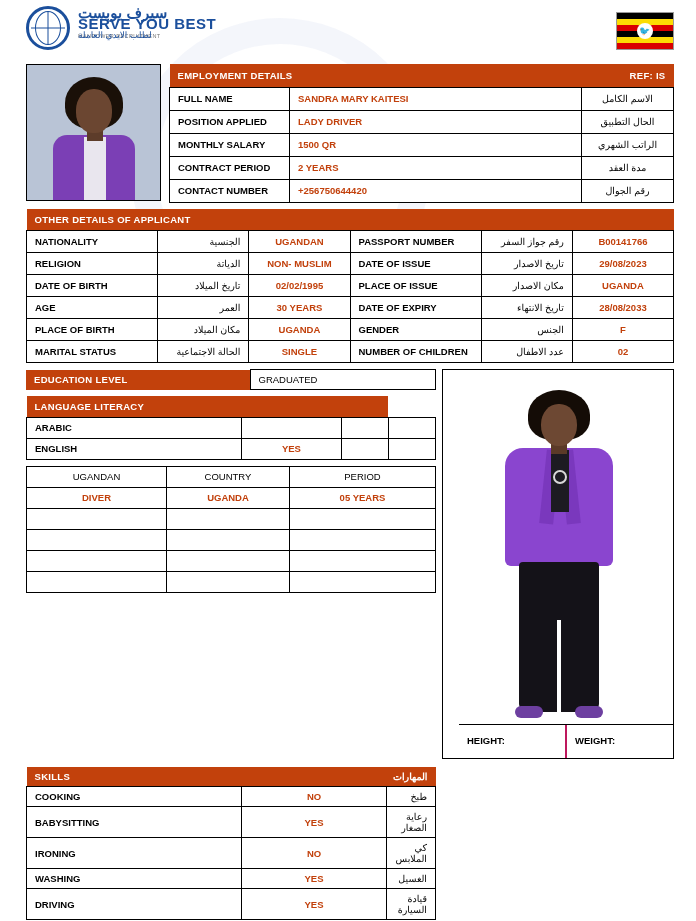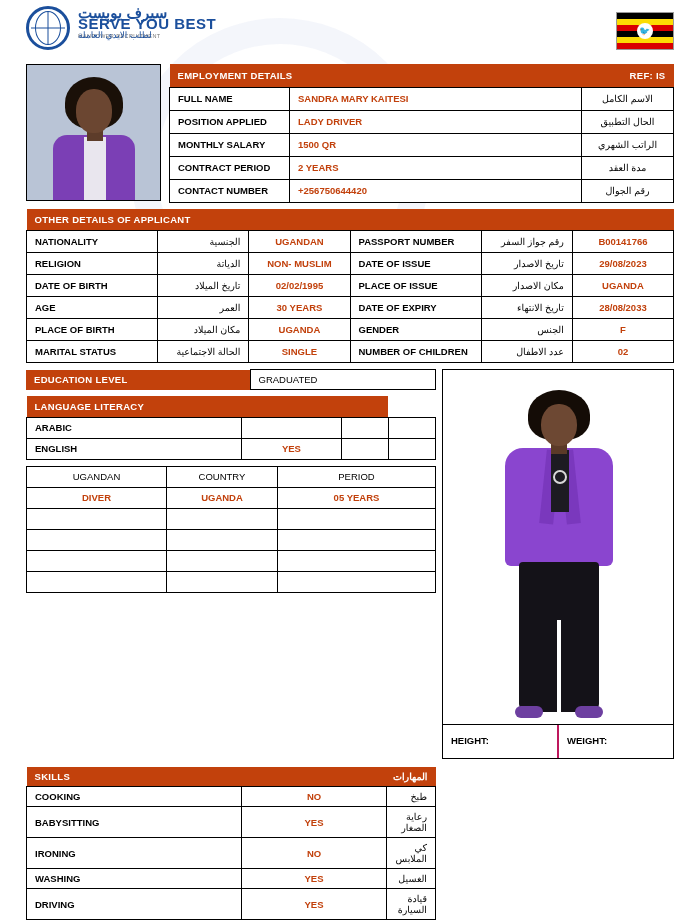--- a/index.html
+++ b/index.html
@@ -169,21 +169,21 @@
   .pr-jacket { position:absolute; left:62px; top:78px; width:108px; height:118px; background:#8A45CF; border-radius:18px 18px 6px 6px; }
   .pr-lapelL { position:absolute; left:100px; top:80px; width:14px; height:74px; background:#7a38bd; transform: rotate(6deg); }
   .pr-lapelR { position:absolute; left:120px; top:80px; width:14px; height:74px; background:#7a38bd; transform: rotate(-6deg); }
   .pr-shirt { position:absolute; left:108px; top:80px; width:18px; height:62px; background:#1d1b22; }
   .pr-pend { position:absolute; left:110px; top:100px; width:14px; height:14px; border:2px solid #d8d8d8; border-radius:50%; }
   .pr-pants { position:absolute; left:76px; top:192px; width:80px; height:150px; background:#141218; border-radius:4px 4px 8px 8px; }
   .pr-gap { position:absolute; left:114px; top:250px; width:4px; height:92px; background:#fff; }
   .pr-shoeL { position:absolute; left:72px; top:336px; width:28px; height:12px; background:#6d3fa0; border-radius:6px; }
   .pr-shoeR { position:absolute; left:132px; top:336px; width:28px; height:12px; background:#6d3fa0; border-radius:6px; }
   .hw-row {
-    position: absolute; left: 0; right: 0; bottom: 0; height: 34px;
+    position: absolute; left: 16px; right: 0; bottom: 0; height: 34px;
     display: flex; border-top: 1px solid #000;
   }
   .hw-cell { flex: 1; font-size: 9.5px; font-weight: bold; padding: 10px 8px; }
   .hw-cell + .hw-cell { border-left: 2px solid #be185d; }
 
   
   .skills { margin: 8px 22px 0 26px; width: 410px; }
   .skills-tbl { width: 100%; }
   .skills-tbl td { height: 18px; }
   .skills-tbl .s0 { width: 160px; font-weight: bold; }
@@ -360,21 +360,21 @@
           <td class="cell center val"></td>
           <td class="cell center val"></td>
         </tr>
       </tbody>
         </table>
 
       <table class="work-tbl" style="margin-top:6px">
         <tbody>
         <tr>
           <td class="cell center" style="width:140px">UGANDAN</td>
-          <td class="cell center" style="width:111px">COUNTRY</td>
+          <td class="cell center" style="width:123px">COUNTRY</td>
           <td class="cell center">PERIOD</td>
         </tr>
         <tr>
           <td class="cell center val">DIVER</td>
           <td class="cell center val">UGANDA</td>
           <td class="cell center val">05 YEARS</td>
         </tr>
         <tr>
           <td class="cell center val"></td>
           <td class="cell center val"></td>

